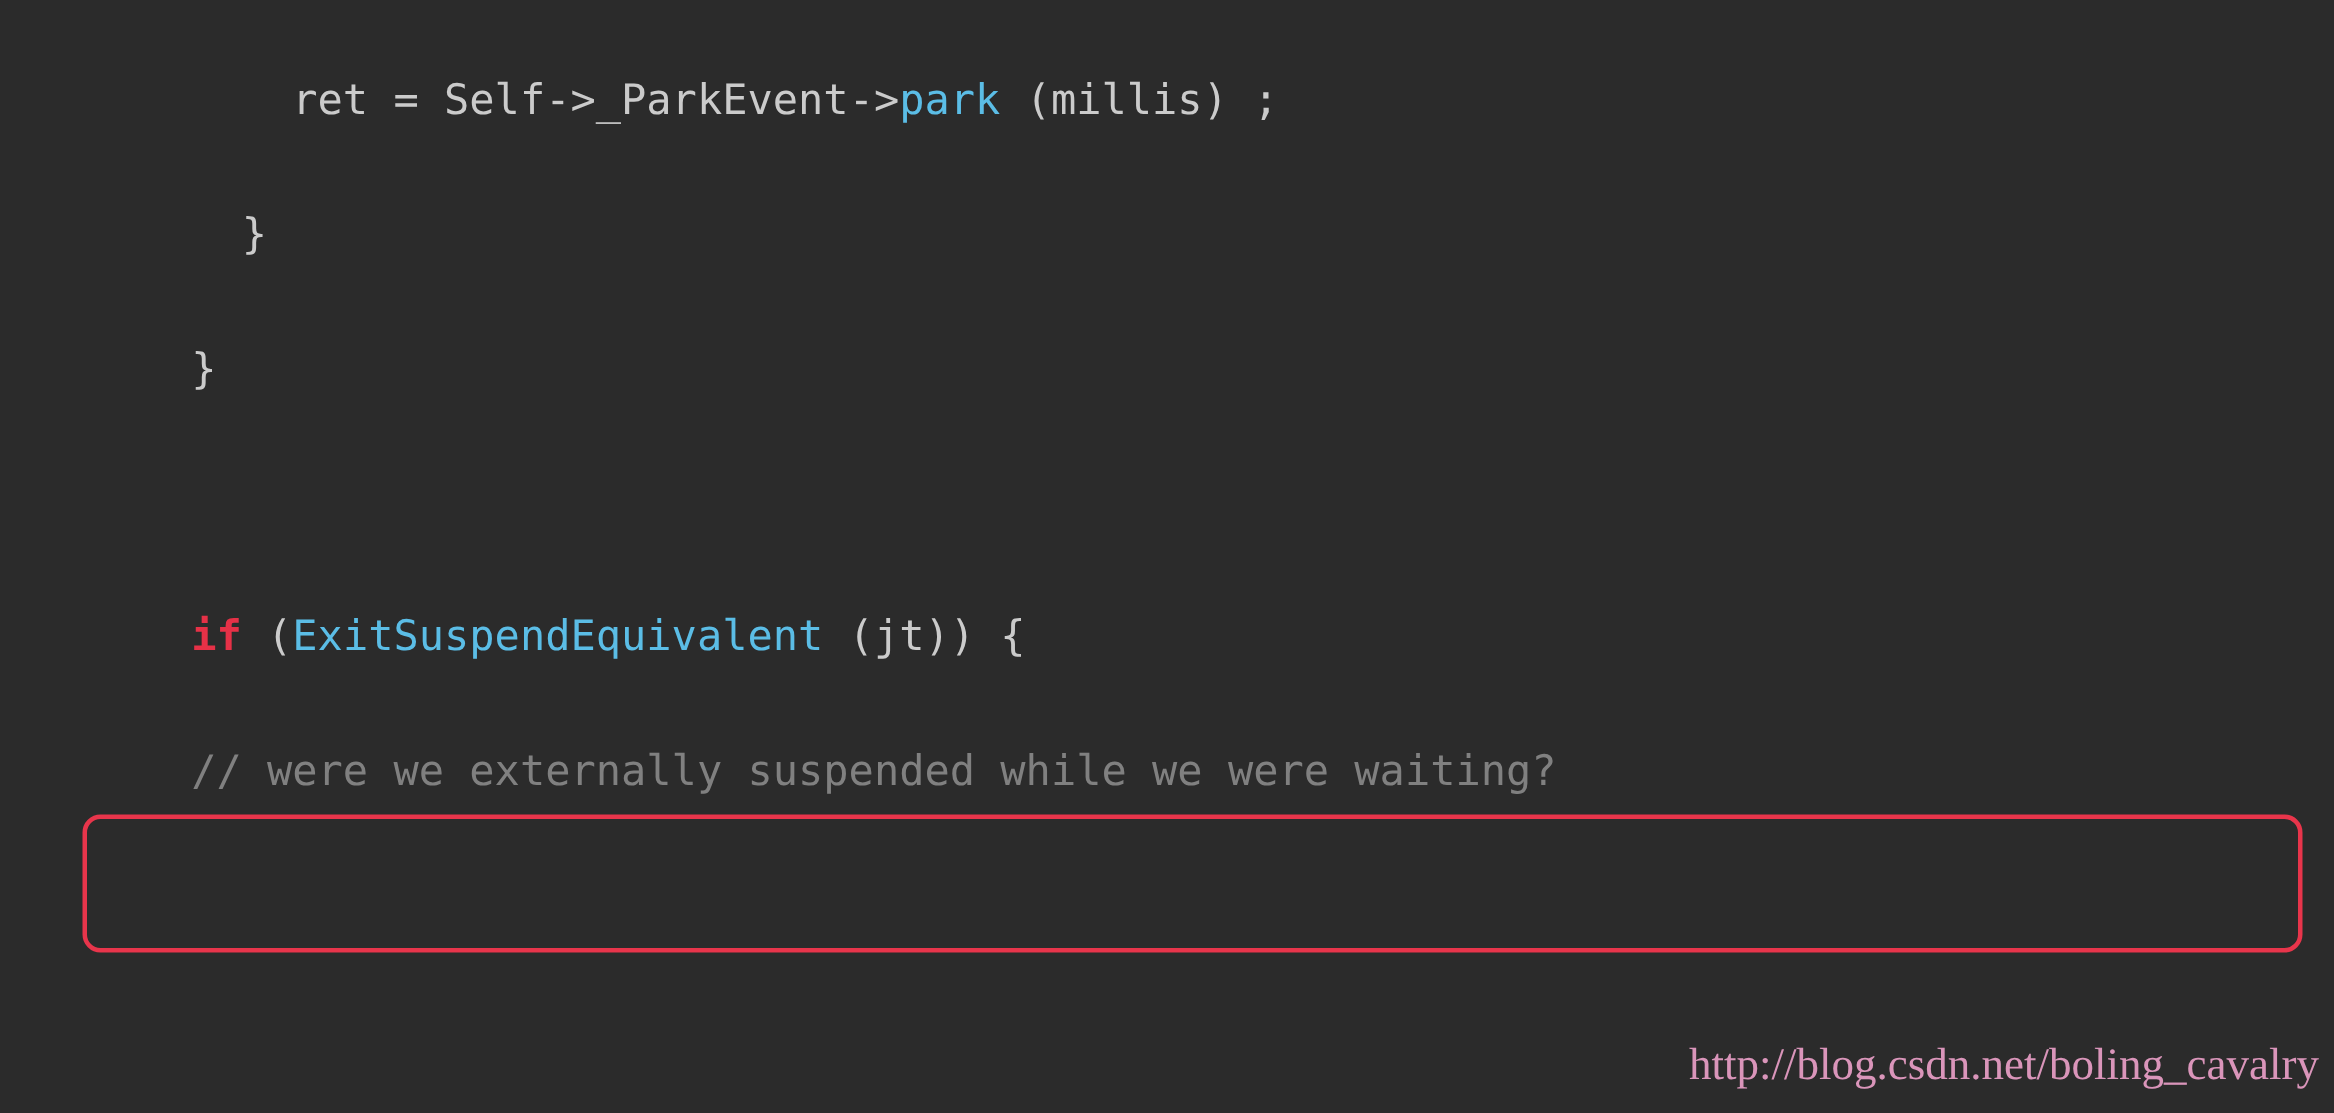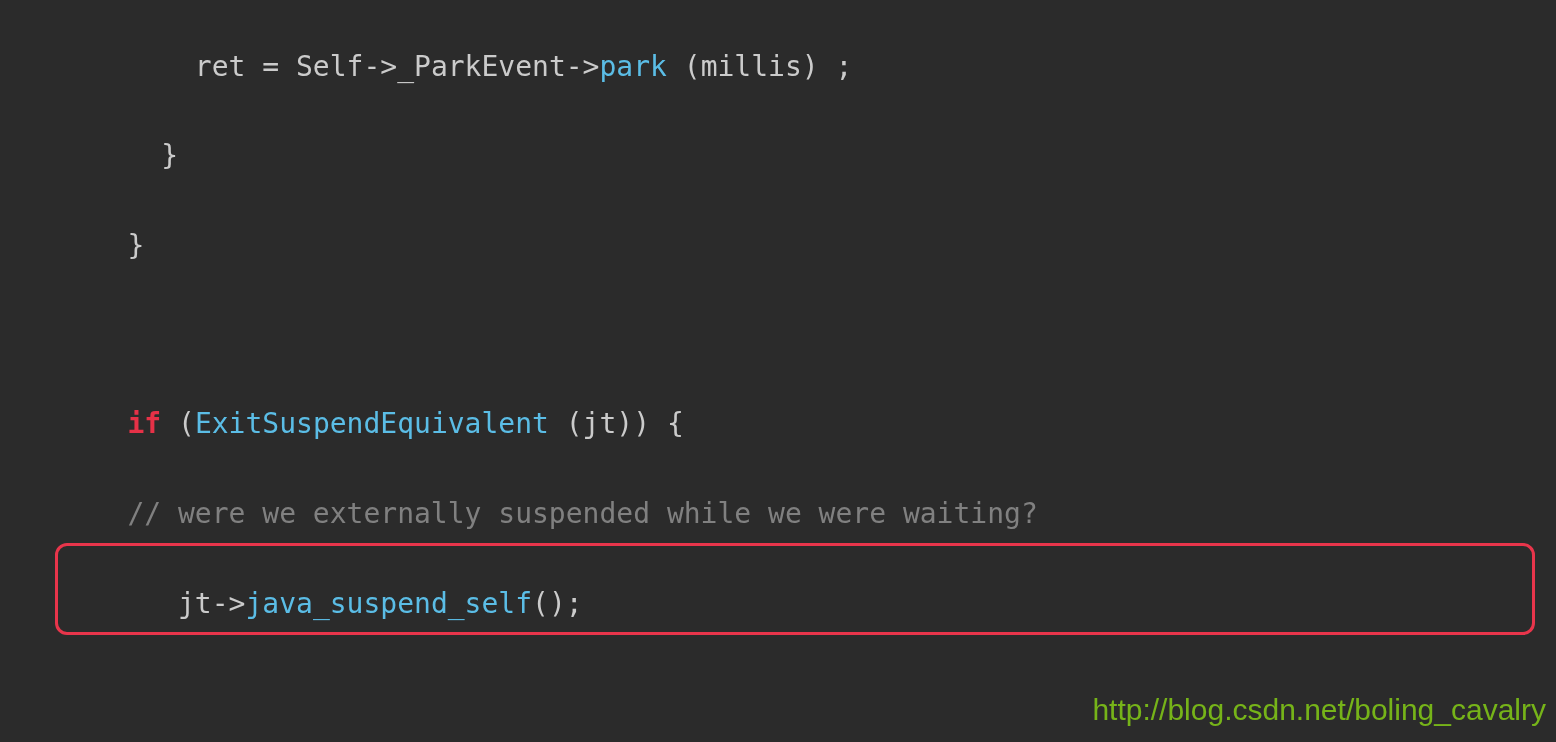--- a/index.html
+++ b/index.html
@@ -53,38 +53,37 @@
       left: 55px;
       top: 543px;
       width: 1480px;
       height: 92px;
       pointer-events: none;
     }
     .watermark {
       position: absolute;
       right: 10px;
       bottom: 8px;
-      color: #84cc16;
+      color: #f9a8d4;
       font-size: 30px;
-      font-family: Liberation Sans, sans-serif;
+      font-family: Liberation Serif, serif;
       font-style: normal;
       opacity: 0.85;
     }
   </style>
 </head>
 <body>
 
 <div class="code-container">
 <span class="code-line"><span>        </span><span class="identifier">ret</span><span class="operator"> = </span><span class="identifier">Self</span><span class="operator">-&gt;</span><span class="identifier">_ParkEvent</span><span class="operator">-&gt;</span><span class="func-call">park</span><span class="punct"> (</span><span class="identifier">millis</span><span class="punct">) ;</span></span>
 <span class="code-line punct">      }</span>
 <span class="code-line punct">    }</span>
 <span class="code-line"></span>
 <span class="code-line"><span>    </span><span class="keyword-if">if</span><span class="punct"> (</span><span class="func-call">ExitSuspendEquivalent</span><span class="punct"> (</span><span class="identifier">jt</span><span class="punct">)) {</span></span>
 <span class="code-line"><span>    </span><span class="comment">// were we externally suspended while we were waiting?</span></span>
-<span class="code-line"><span>       </span><span class="identifier">jt</span><span class="operator">-&gt;</span><span class="func-call">java_suspend_self</span><span class="punct">();</span></span>
 
 
 
 
 
 
 
 
 
 

